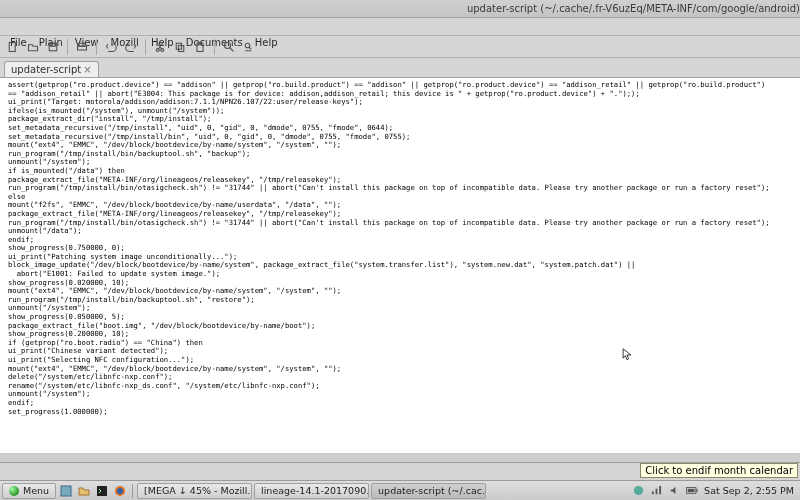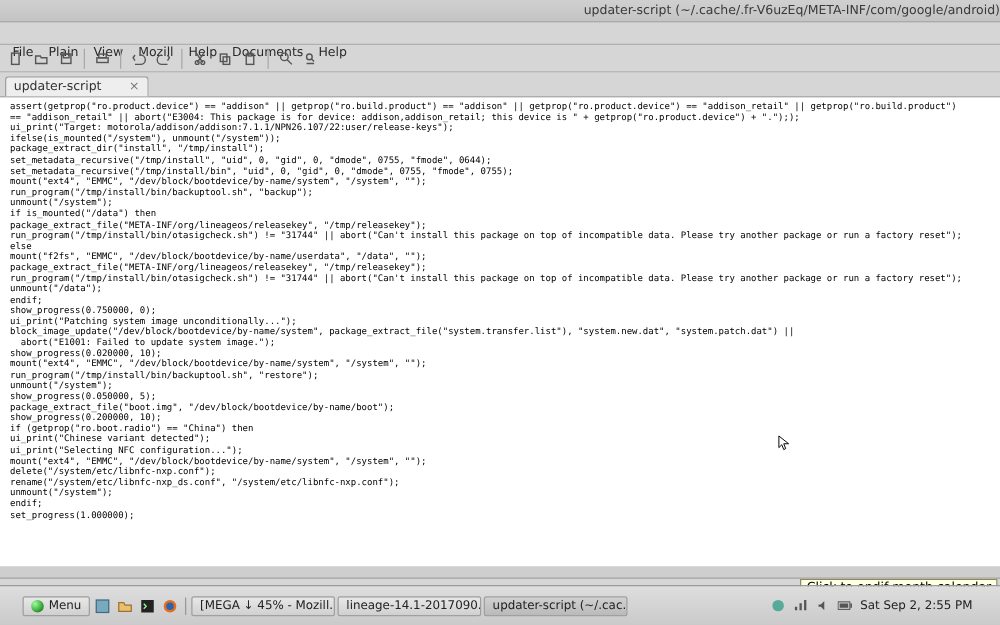--- a/index.html
+++ b/index.html
@@ -59,21 +59,21 @@
   }
   .tab {
     background: #eeeeee;
     border: 1px solid #a0a0a0;
     border-bottom: none;
     border-radius: 3px 3px 0 0;
     padding: 2px 6px;
     font-size: 10px;
     display: flex;
     align-items: center;
-    gap: 22px;
+    gap: 2px;
     color: #333;
   }
   .tab .close { font-size: 10px; color: #777; }
   .editor {
     background: #ffffff;
     height: 375px;
     overflow: hidden;
     padding: 3px 6px 3px 8px;
     font-family: "DejaVu Sans Mono", "Liberation Mono", monospace;
     font-size: 7.2px;
@@ -100,26 +100,26 @@
     padding: 0 6px;
     font-size: 10px;
     color: #333;
     gap: 8px;
   }
   .statusbar .sel { display: flex; align-items: center; gap: 3px; }
   .statusbar .sel::after { content: "▾"; font-size: 8px; color: #555; }
   .taskbar {
     position: absolute;
     left: 0; right: 0; bottom: 0;
-    height: 32px;
+    height: 20px;
     background: linear-gradient(#dedede, #cacaca);
     border-top: 1px solid #9a9a9a;
     display: flex;
     align-items: center;
-    padding: 0 18px;
+    padding: 0 2px;
     font-size: 9.5px;
     color: #222;
     gap: 2px;
   }
   .taskbtn {
     background: linear-gradient(#e8e8e8,#d0d0d0);
     border: 1px solid #a0a0a0;
     border-radius: 2px;
     padding: 1px 6px;
     display: flex;

